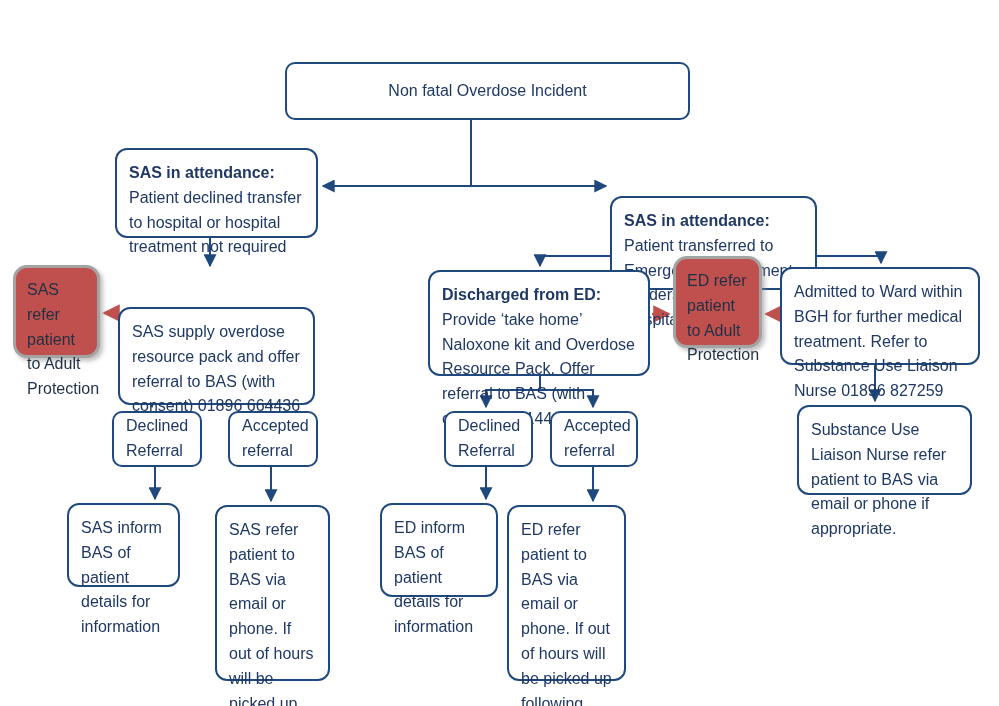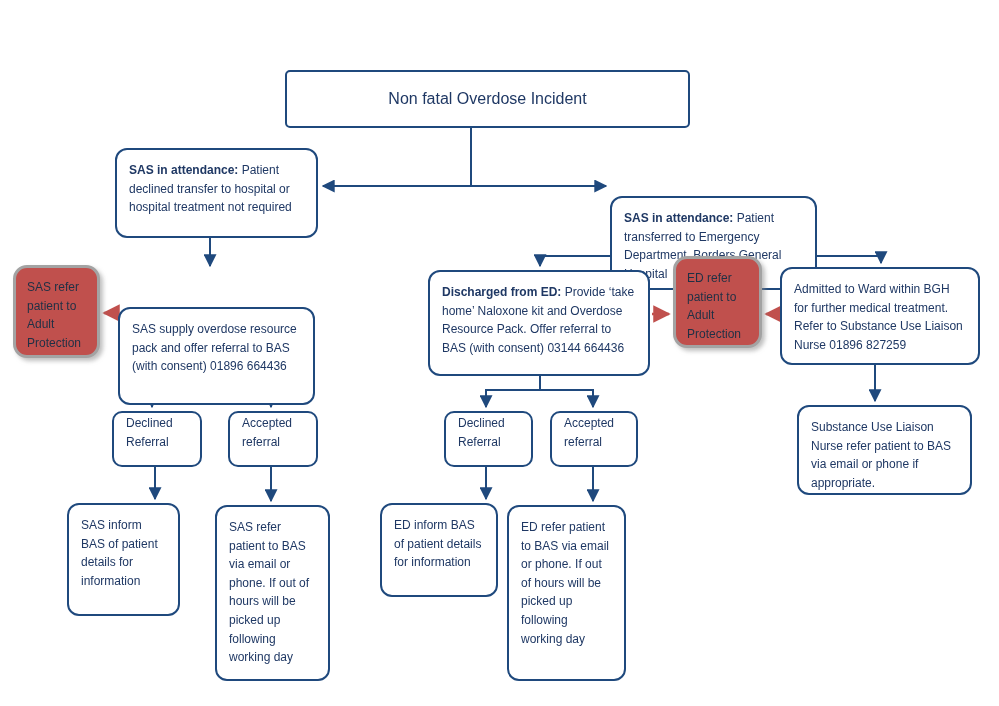--- a/index.html
+++ b/index.html
@@ -11,33 +11,32 @@
     color:#1f3864;
     overflow:hidden;
   }
   #wires{position:absolute;left:0;top:0;width:999px;height:706px;pointer-events:none;}
   .node{
     position:absolute;
     box-sizing:border-box;
     background:#ffffff;
     border:2.5px solid #1f497d;
     border-radius:12px;
-    font-size:12px;
+    font-size:16px;
     line-height:1.55;
     color:#1f3864;
     padding:11px 12px;
   }
   .node .b{font-weight:bold;}
   .title-node{
     display:flex;align-items:center;justify-content:center;
     font-size:16px;
     padding:4px 10px;
-    border-radius:5px;
+    border-radius:10px;
     text-align:center;
-    margin-top:8px;
   }
   .red-node{
     background:#c0504d;
     border:3px solid #a3a3a3;
     border-radius:14px;
     box-shadow:3px 3px 4px rgba(140,140,140,0.55);
     color:#1f3045;
     padding:10px 11px;
   }
   .small-node{
@@ -136,21 +135,21 @@
     <span>Accepted referral</span>
   </div>
 
   <div class="node small-node" style="left:444px;top:411px;width:89px;height:56px;">
     <span>Declined Referral</span>
   </div>
   <div class="node small-node" style="left:550px;top:411px;width:88px;height:56px;">
     <span>Accepted referral</span>
   </div>
 
-  <div class="node" style="left:67px;top:503px;width:113px;height:113px;">
+  <div class="node" style="left:67px;top:503px;width:113px;height:84px;">
     <span>SAS inform BAS of patient details for information</span>
   </div>
   <div class="node" style="left:215px;top:505px;width:115px;height:176px;">
     <span>SAS refer patient to BAS via email or phone.  If out of hours will be picked up following working day</span>
   </div>
   <div class="node" style="left:380px;top:503px;width:118px;height:94px;">
     <span>ED inform BAS of patient details for information</span>
   </div>
   <div class="node" style="left:507px;top:505px;width:119px;height:176px;">
     <span>ED refer patient to BAS via email or phone.  If out of hours will be picked up following working day</span>

